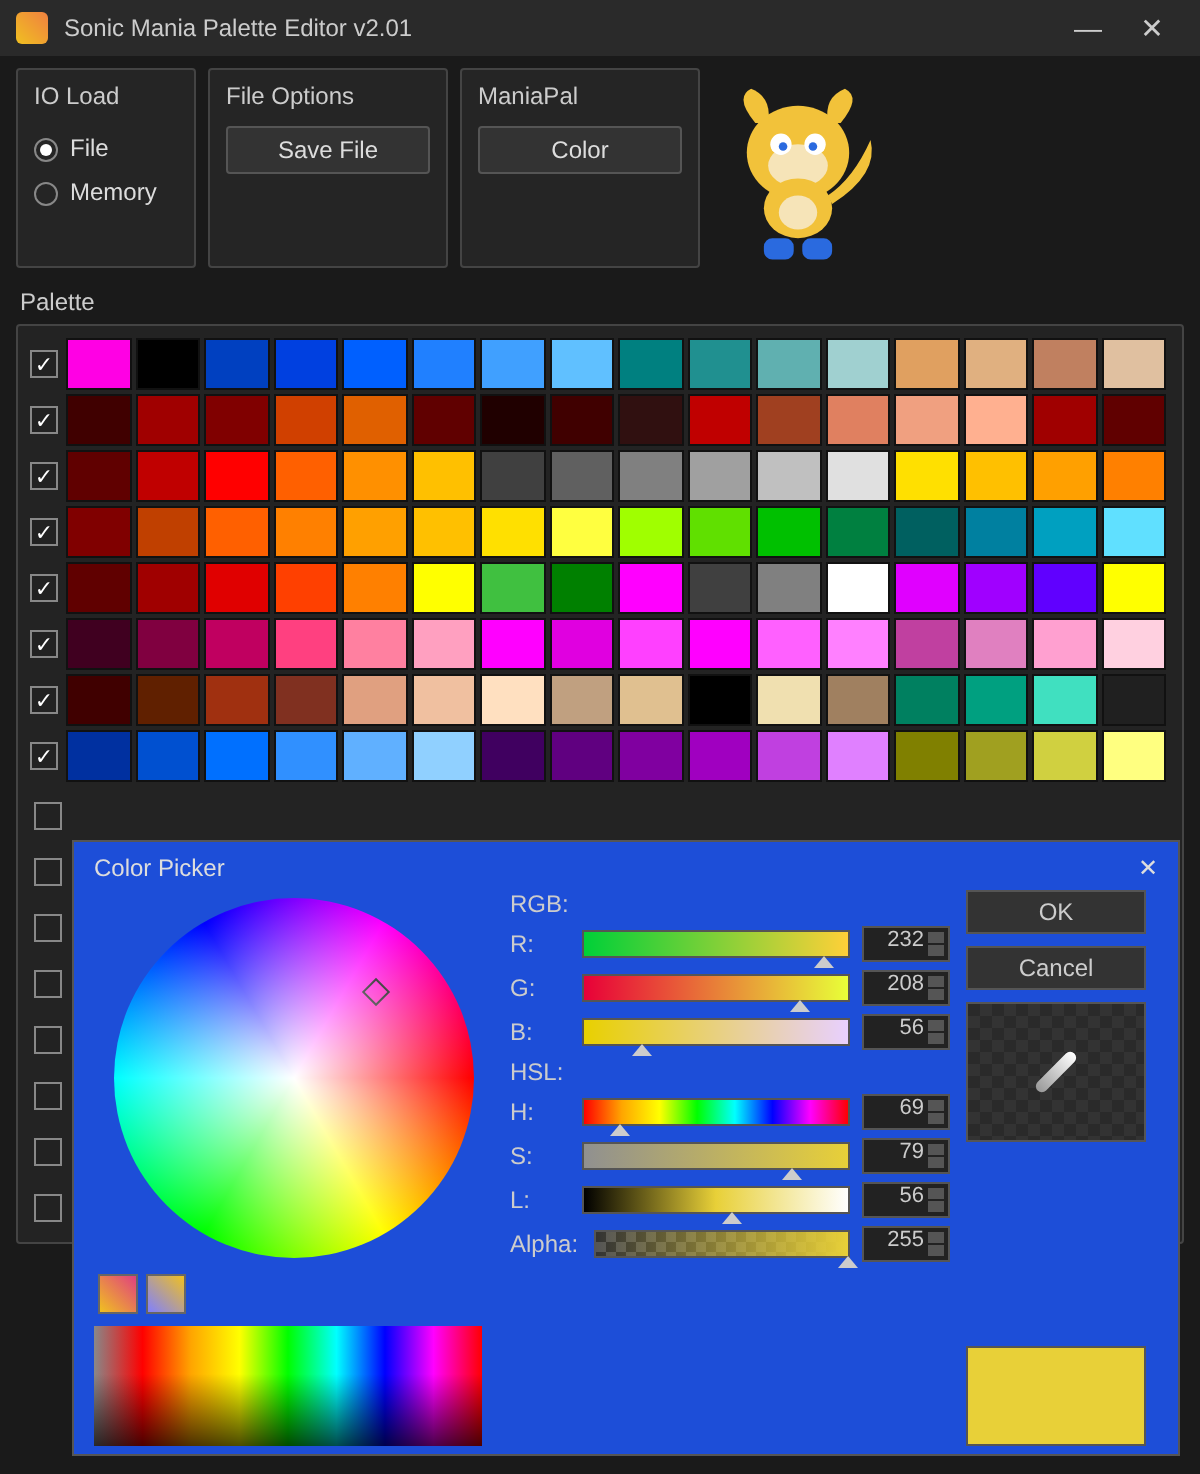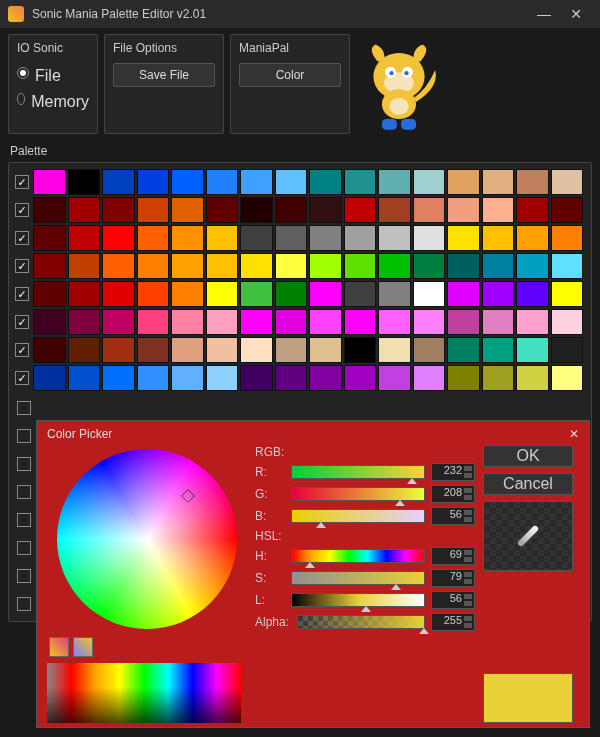--- a/index.html
+++ b/index.html
@@ -5,40 +5,40 @@
   * { box-sizing: border-box; margin: 0; padding: 0; font-family: "Segoe UI", Arial, sans-serif; }
   body { background: #1a1a1a; color: #ddd; width: 600px; height: 737px; overflow: hidden; font-size: 12px; }
   .titlebar { height: 28px; background: #2a2a2a; display: flex; align-items: center; padding: 0 8px; }
   .titlebar .icon { width: 16px; height: 16px; background: linear-gradient(45deg,#f0c020,#f08040); border-radius: 3px; margin-right: 8px; }
   .titlebar .title { flex: 1; font-size: 12px; color: #ccc; }
   .winbtn { width: 32px; text-align: center; font-size: 14px; color: #ccc; cursor: pointer; }
   .panels { display: flex; gap: 6px; padding: 6px 8px; }
   .panel { border: 1px solid #444; border-radius: 2px; padding: 6px 8px 10px 8px; background: #252525; }
   .panel-title { font-size: 12px; color: #ccc; margin-bottom: 8px; }
   .io-panel { width: 90px; }
-  .radio-row { display: flex; align-items: flex-start; gap: 6px; padding: 4px 0; font-size: 16px; }
+  .radio-row { display: flex; align-items: flex-end; gap: 6px; padding: 4px 0; font-size: 12px; }
   .radio { width: 12px; height: 12px; border-radius: 50%; border: 1px solid #888; display: inline-block; position: relative; }
   .radio.checked::after { content:""; position:absolute; inset:2px; background:#fff; border-radius:50%; }
   .sets-panel { width: 140px; }
   .set-grid { display: grid; grid-template-columns: repeat(4, 26px); grid-auto-rows: 24px; gap: 4px; }
   .set-btn { background: #333; border: 1px solid #555; color: #ddd; font-size: 12px; display:flex; align-items:center; justify-content:center; cursor:pointer; border-radius:2px; }
   .set-btn.sel { background: #1e7fd6; border-color:#1e7fd6; color:#fff; }
   .file-panel, .mania-panel { width: 120px; }
   .wide-btn { display:block; width:100%; height:24px; background:#333; border:1px solid #555; color:#ddd; font-size:12px; margin-bottom:6px; cursor:pointer; border-radius:2px; }
   .sprite { width: 86px; height: 96px; margin: 4px 6px 0 0; position:relative; }
   .sprite svg { width:100%; height:100%; }
   .section-label { padding: 4px 10px; font-size: 12px; color: #ccc; }
   .palette-container { border:1px solid #444; margin:0 8px; padding:6px 8px 6px 6px; background:#232323; border-radius:2px; }
   .pal-row { display:flex; align-items:center; gap:4px; margin-bottom:2px; }
   .chk { width:14px; height:14px; border:1px solid #888; background:#222; display:flex; align-items:center; justify-content:center; font-size:11px; color:#fff; cursor:pointer; }
   .chk.on::after { content:"✓"; }
   .swatch-row { display:grid; grid-template-columns: repeat(16, 1fr); gap:2px; flex:1; }
   .swatch { height:26px; border:1px solid #111; }
   .empty-rows { display:flex; flex-direction:column; gap:14px; padding:8px 0 4px 2px;}
-  .picker-panel { position:absolute; left:36px; top:420px; width:554px; height:308px; background:#b91c1c; border:1px solid #555; padding:6px 10px; }
+  .picker-panel { position:absolute; left:36px; top:420px; width:554px; height:308px; background:#1d4ed8; border:1px solid #555; padding:6px 10px; }
   .picker-header { display:flex; justify-content:space-between; font-size:12px; color:#ddd; padding-bottom:4px;}
   .picker-body { display:flex; gap:8px; }
   .wheel-col { width:200px; }
   .wheel { width:180px; height:180px; border-radius:50%; margin:4px auto 8px auto; background: conic-gradient(from 90deg, red, yellow, lime, cyan, blue, magenta, red); position:relative; }
   .wheel::after { content:""; position:absolute; inset:0; border-radius:50%; background: radial-gradient(circle, white 0%, rgba(255,255,255,0) 70%); }
   .cursor-mark { position:absolute; width:10px; height:10px; border:1px solid #000; transform:rotate(45deg); left:126px; top:42px; }
   .tool-icons { display:flex; gap:4px; margin-left:2px;}
   .tool-icons .ti { width:20px; height:20px; background:#444; border:1px solid #666; }
   .spectrum { width:194px; height:60px; margin-top:6px; background:
     linear-gradient(to bottom, rgba(0,0,0,0) 0%, rgba(0,0,0,0) 40%, rgba(0,0,0,0.7) 100%),
@@ -48,21 +48,21 @@
   .srow { display:flex; align-items:center; gap:6px; margin:4px 0; }
   .srow .lbl { width:30px; }
   .bar { flex:1; height:14px; border:1px solid #555; position:relative; }
   .bar .tri { position:absolute; bottom:-6px; width:0; height:0; border-left:5px solid transparent; border-right:5px solid transparent; border-bottom:6px solid #ccc; transform:translateX(-50%);}
   .numbox { width:44px; height:18px; background:#222; border:1px solid #555; color:#ccc; font-size:11px; text-align:right; padding-right:12px; position:relative;}
   .numbox::after { content:""; position:absolute; right:2px; top:2px; width:8px; height:12px; background:linear-gradient(#555 45%, transparent 45%, transparent 55%, #555 55%);}
   .hexrow { display:flex; align-items:center; gap:6px; margin:6px 0;}
   .hexbox { flex:1; height:20px; background:#222; border:1px solid #555; color:#ccc; padding:2px 6px; font-size:11px;}
   .dropbtn { width:18px; height:20px; background:#333; border:1px solid #555; }
   .right-col { width:90px; display:flex; flex-direction:column; gap:6px; align-items:stretch;}
-  .rc-btn { height:22px; background:#333; border:1px solid #555; color:#ccc; font-size:16px; cursor:pointer;}
+  .rc-btn { height:22px; background:#333; border:1px solid #555; color:#ccc; font-size:12px; cursor:pointer;}
   .preview-box { height:70px; background:#2a2a2a; border:1px solid #555; background-image:
     linear-gradient(45deg,#333 25%,transparent 25%,transparent 75%,#333 75%),
     linear-gradient(45deg,#333 25%,transparent 25%,transparent 75%,#333 75%);
     background-size:12px 12px; background-position:0 0,6px 6px; position:relative;}
   .eyedrop { position:absolute; left:50%; top:50%; transform:translate(-50%,-50%) rotate(-45deg); width:26px; height:6px; background:linear-gradient(90deg,#999,#fff); border-radius:3px;}
   .color-preview { height:50px; border:1px solid #555; margin-top:auto; }
   .r-grad { background: linear-gradient(to right, #00d038, #ffd038); }
   .g-grad { background: linear-gradient(to right, #e80038, #e8ff38); }
   .b-grad { background: linear-gradient(to right, #e8d000, #e8d0ff); }
   .h-grad { background: linear-gradient(to right, red,orange,yellow,lime,cyan,blue,magenta,red); }
@@ -76,21 +76,21 @@
 
 <div class="titlebar">
   <div class="icon"></div>
   <div class="title">Sonic Mania Palette Editor v2.01</div>
   <div class="winbtn">—</div>
   <div class="winbtn">✕</div>
 </div>
 
 <div class="panels">
   <div class="panel io-panel">
-    <div class="panel-title">IO Sonic</div>
+    <div class="panel-title">IO Load</div>
     <div class="radio-row">
       <span class="radio checked"></span>
       <span>File</span>
     </div>
     <div class="radio-row">
       <span class="radio"></span>
       <span>Memory</span>
     </div>
   </div>
 

